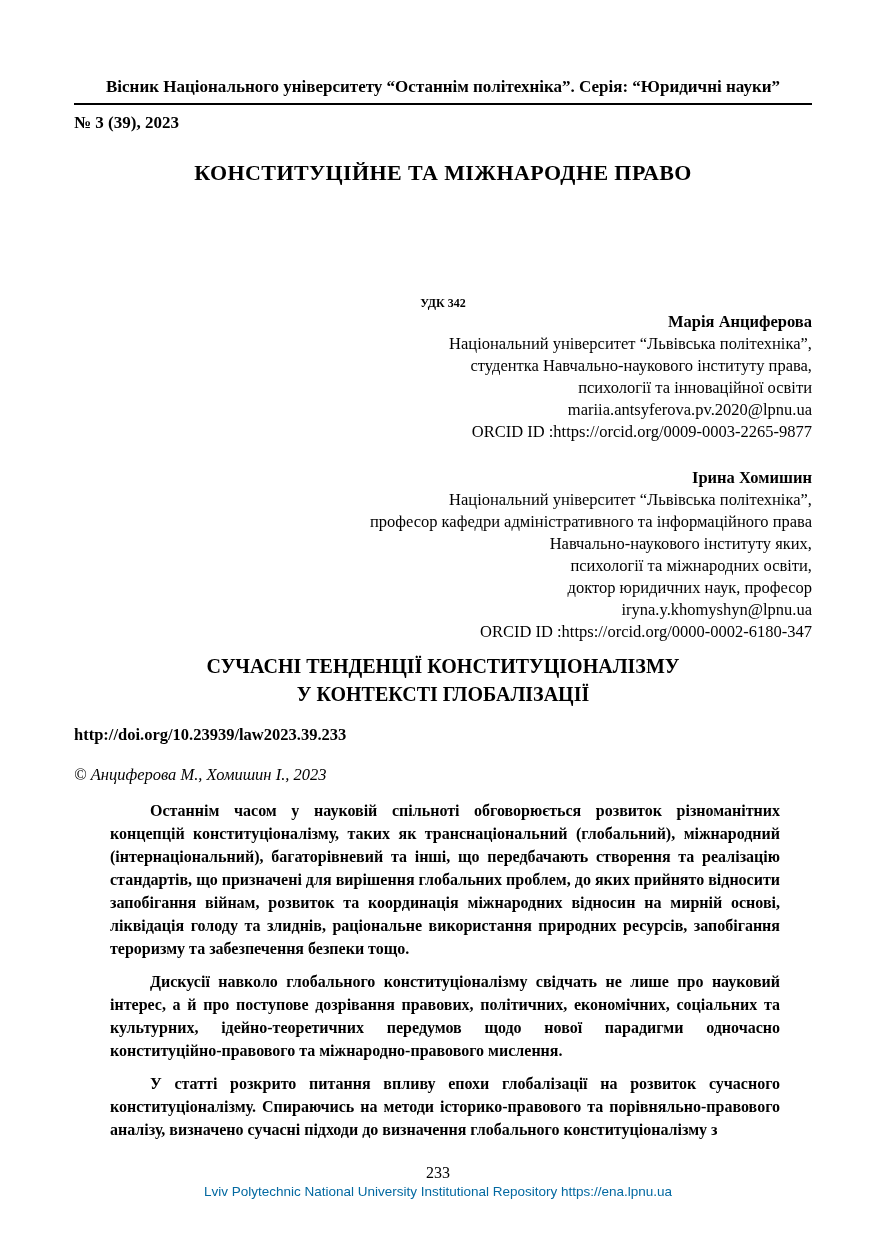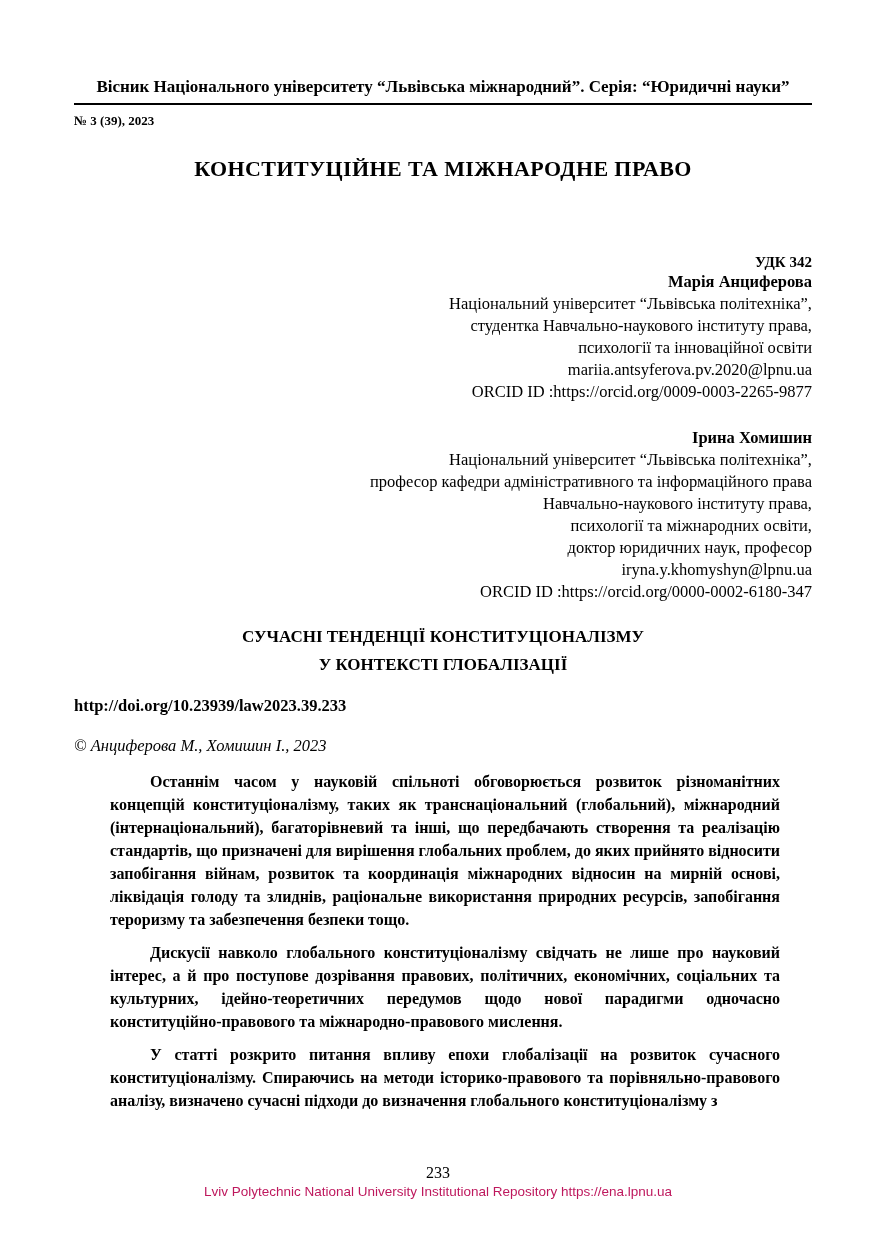--- a/index.html
+++ b/index.html
@@ -22,51 +22,51 @@
     line-height: 22px;
     white-space: nowrap;
   }
   .head-rule {
     border: none;
     border-top: 2.5px solid #000;
     margin: 5px 0 0 0;
   }
   .issue {
     font-weight: bold;
-    font-size: 13px;
+    font-size: 17px;
     margin-top: 8px;
   }
   .section-title {
     text-align: center;
     font-weight: bold;
     font-size: 22px;
     letter-spacing: 0.4px;
     margin-top: 27px;
   }
   .udc {
-    text-align: right;
+    text-align: center;
     font-weight: bold;
-    font-size: 15px;
-    margin-top: 72px;
+    font-size: 12px;
+    margin-top: 110px;
   }
   .author-block {
     text-align: right;
     font-size: 16.5px;
     line-height: 22px;
   }
   .author-block.first { }
   .author-block.second { margin-top: 24px; }
   .author-name { font-weight: bold; }
 
   .article-title {
     text-align: center;
     font-weight: bold;
-    font-size: 17px;
+    font-size: 20px;
     line-height: 28px;
-    margin-top: 20px;
+    margin-top: 9px;
   }
   .doi {
     font-weight: bold;
     font-size: 16.5px;
     margin-top: 17px;
   }
   .copyright {
     font-style: italic;
     font-size: 16.5px;
     margin-top: 20px;
@@ -89,30 +89,30 @@
     font-size: 16px;
   }
   .repo-footer {
     position: absolute;
     left: 0;
     top: 1184px;
     width: 100%;
     text-align: center;
     font-family: "Liberation Sans", "DejaVu Sans", sans-serif;
     font-size: 13.5px;
-    color: #be185d;
+    color: #0369a1;
   }
 </style>
 </head>
 <body>
 
 <div class="page">
   <div class="content">
 
-    <div class="running-head">Вісник Національного університету “Львівська міжнародний”. Серія: “Юридичні науки”</div>
+    <div class="running-head">Вісник Національного університету “Останнім політехніка”. Серія: “Юридичні науки”</div>
 
     <hr class="head-rule">
 
     <div class="issue">№ 3 (39), 2023</div>
 
     <div class="section-title">КОНСТИТУЦІЙНЕ ТА МІЖНАРОДНЕ ПРАВО</div>
 
     <div class="udc">УДК 342</div>
 
     <div class="author-block first">
@@ -121,21 +121,21 @@
       <div>студентка Навчально-наукового інституту права,</div>
       <div>психології та інноваційної освіти</div>
       <div>mariia.antsyferova.pv.2020@lpnu.ua</div>
       <div>ORCID ID :https://orcid.org/0009-0003-2265-9877</div>
     </div>
 
     <div class="author-block second">
       <div class="author-name">Ірина Хомишин</div>
       <div>Національний університет “Львівська політехніка”,</div>
       <div>професор кафедри адміністративного та інформаційного права</div>
-      <div>Навчально-наукового інституту права,</div>
+      <div>Навчально-наукового інституту яких,</div>
       <div>психології та міжнародних освіти,</div>
       <div>доктор юридичних наук, професор</div>
       <div>iryna.y.khomyshyn@lpnu.ua</div>
       <div>ORCID ID :https://orcid.org/0000-0002-6180-347</div>
     </div>
 
     <div class="article-title">
       <div>СУЧАСНІ ТЕНДЕНЦІЇ КОНСТИТУЦІОНАЛІЗМУ</div>
       <div>У КОНТЕКСТІ ГЛОБАЛІЗАЦІЇ</div>
     </div>

